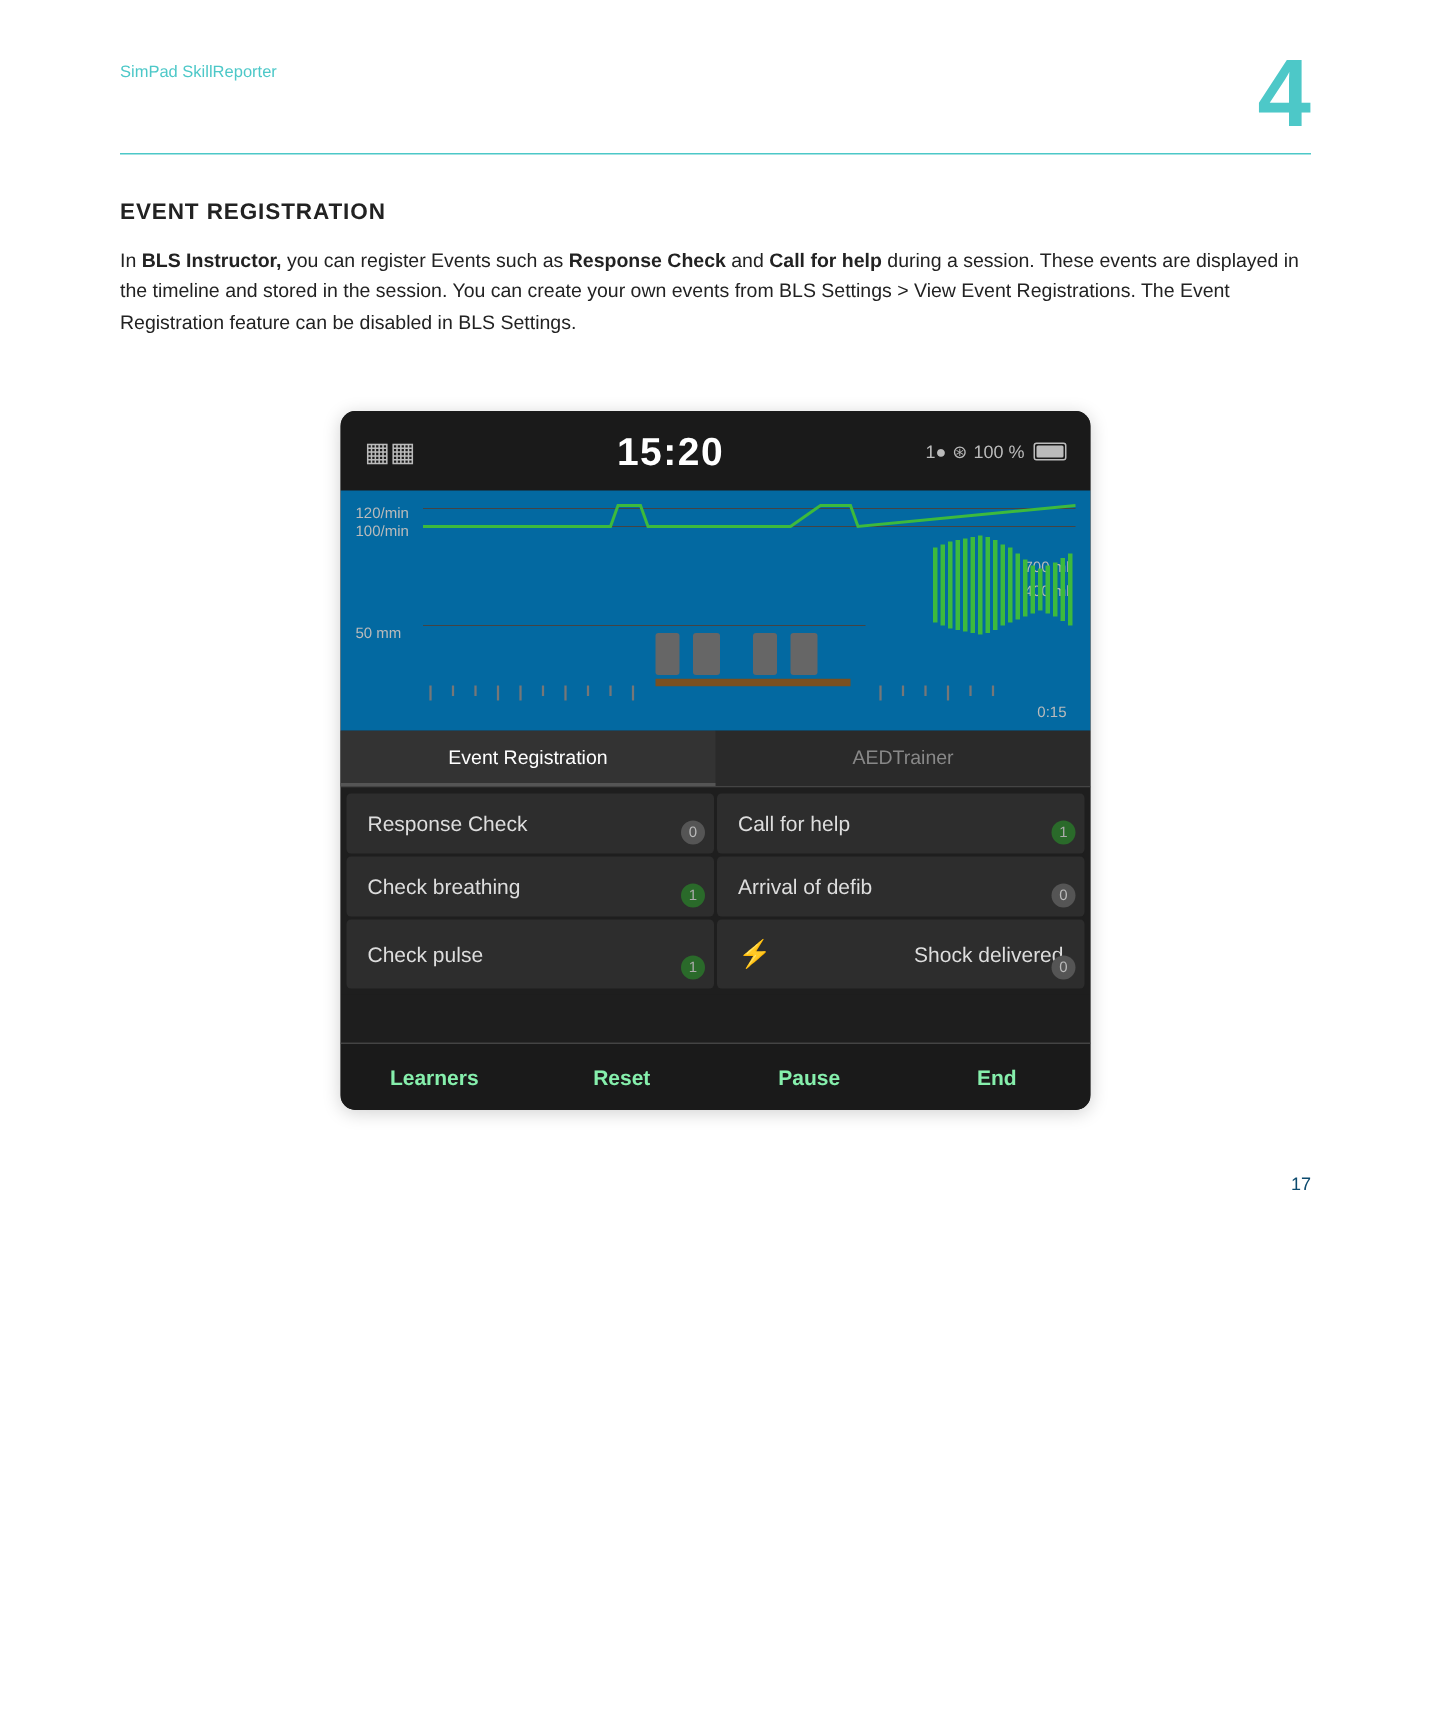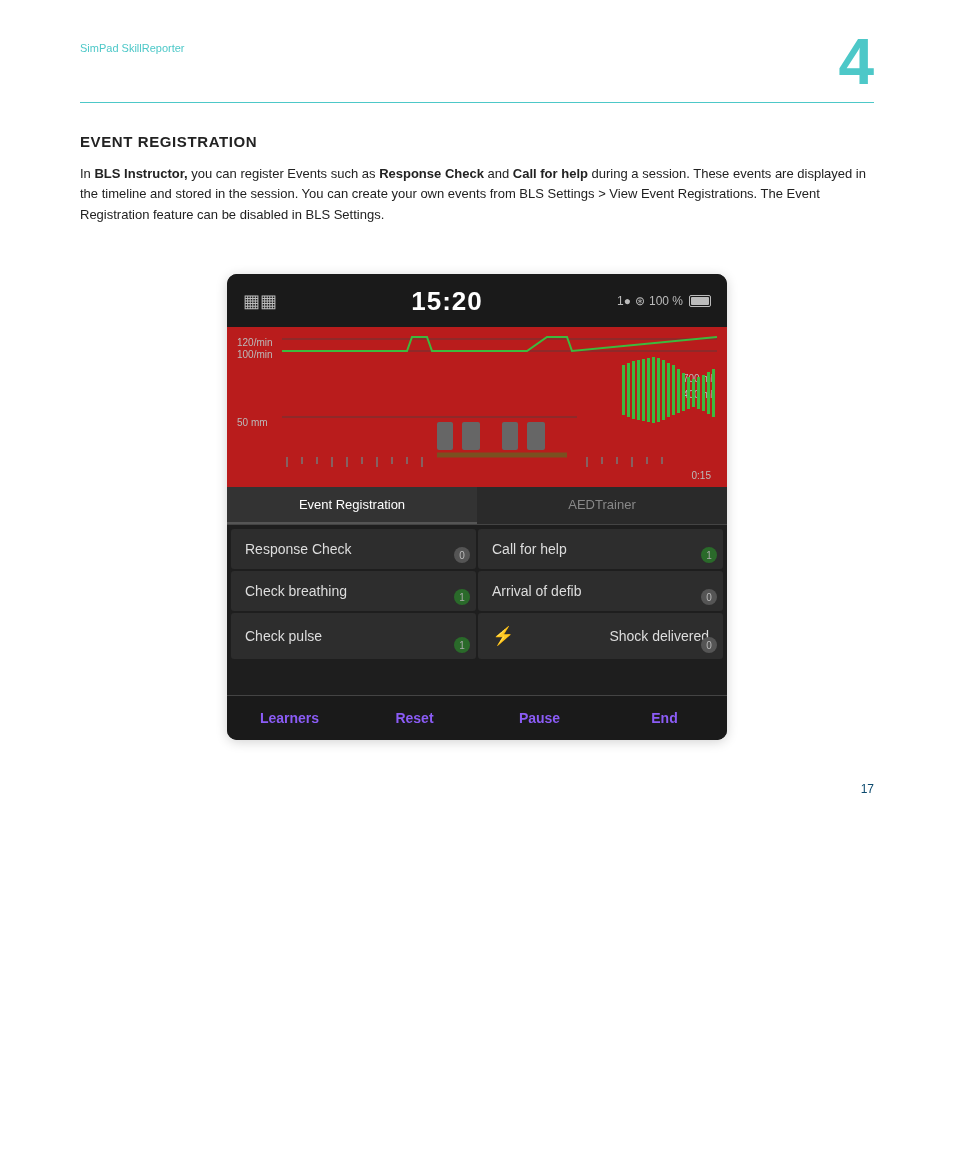--- a/index.html
+++ b/index.html
@@ -111,21 +111,21 @@
       width: 18px;
       height: 8px;
       position: absolute;
       top: 1px;
       left: 1px;
       border-radius: 1px;
     }
 
     
     .chart-area {
-      background: #b91c1c;
+      background: #0369a1;
       padding: 6px 10px 0 10px;
       position: relative;
       height: 160px;
       overflow: hidden;
     }
     .chart-label {
       color: #bbb;
       font-size: 10px;
       position: absolute;
       left: 10px;
@@ -217,21 +217,21 @@
     
     .bottom-nav {
       background: #1a1a1a;
       display: flex;
       border-top: 1px solid #444;
     }
     .nav-btn {
       flex: 1;
       text-align: center;
       padding: 14px 16px;
-      color: #8b5cf6;
+      color: #86efac;
       font-size: 14px;
       font-weight: bold;
       cursor: pointer;
       border: none;
       background: transparent;
     }
 
     
     .page-number {
       text-align: right;

